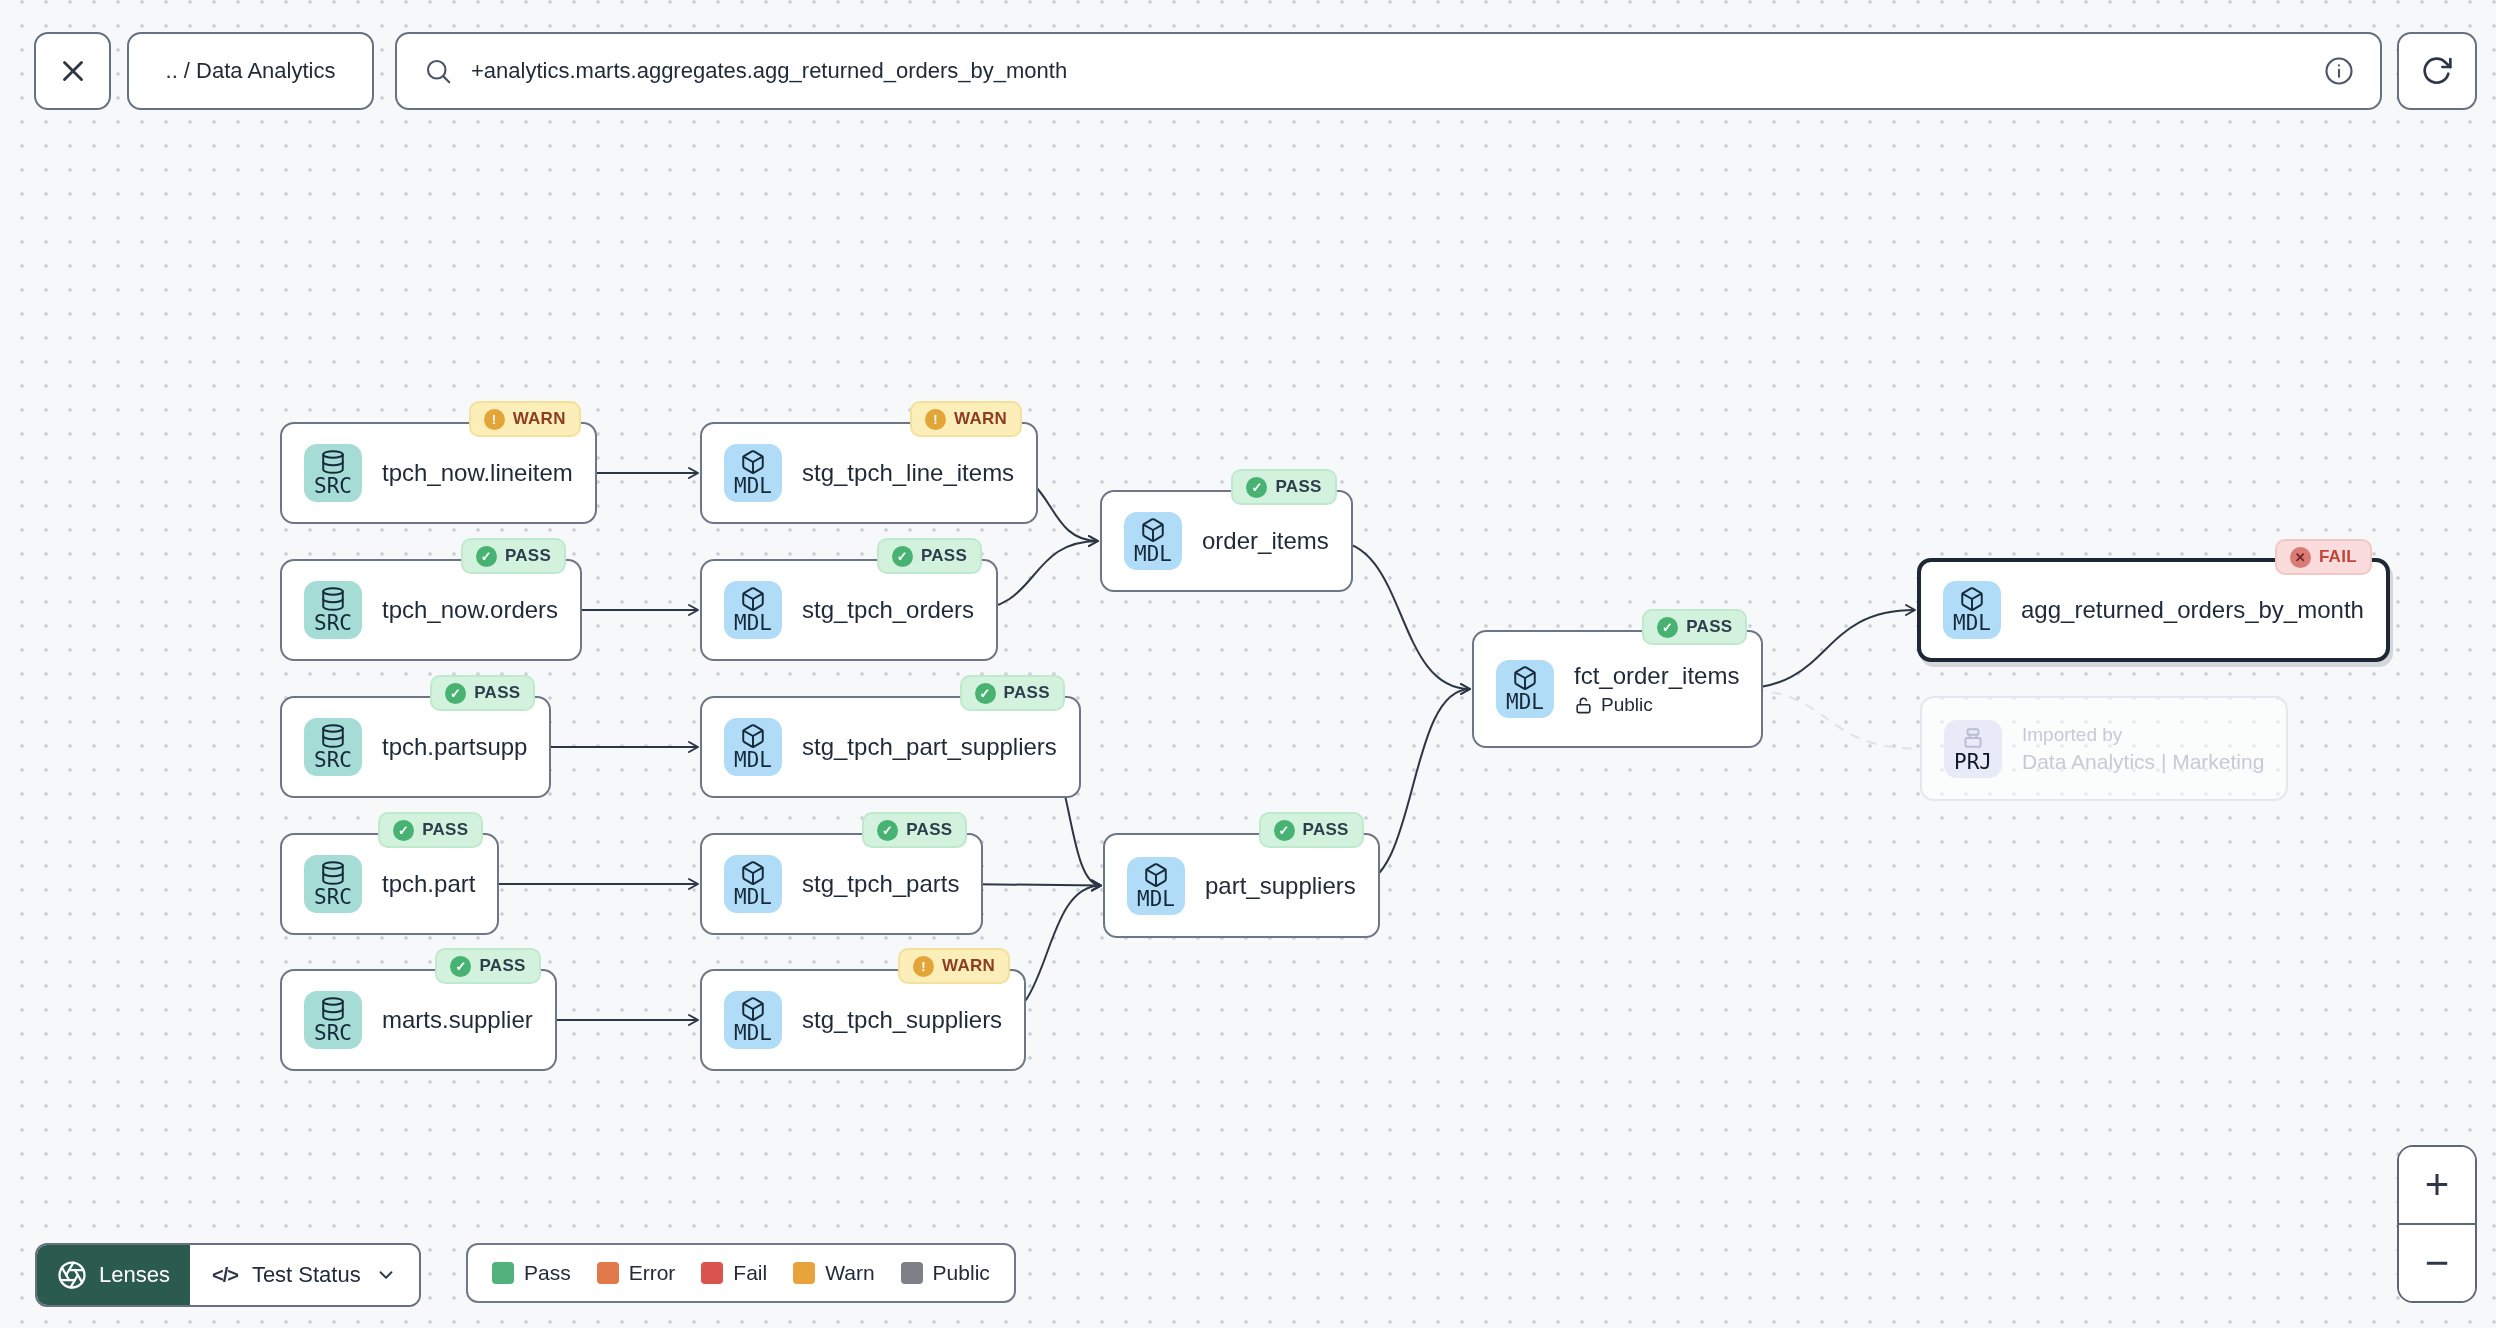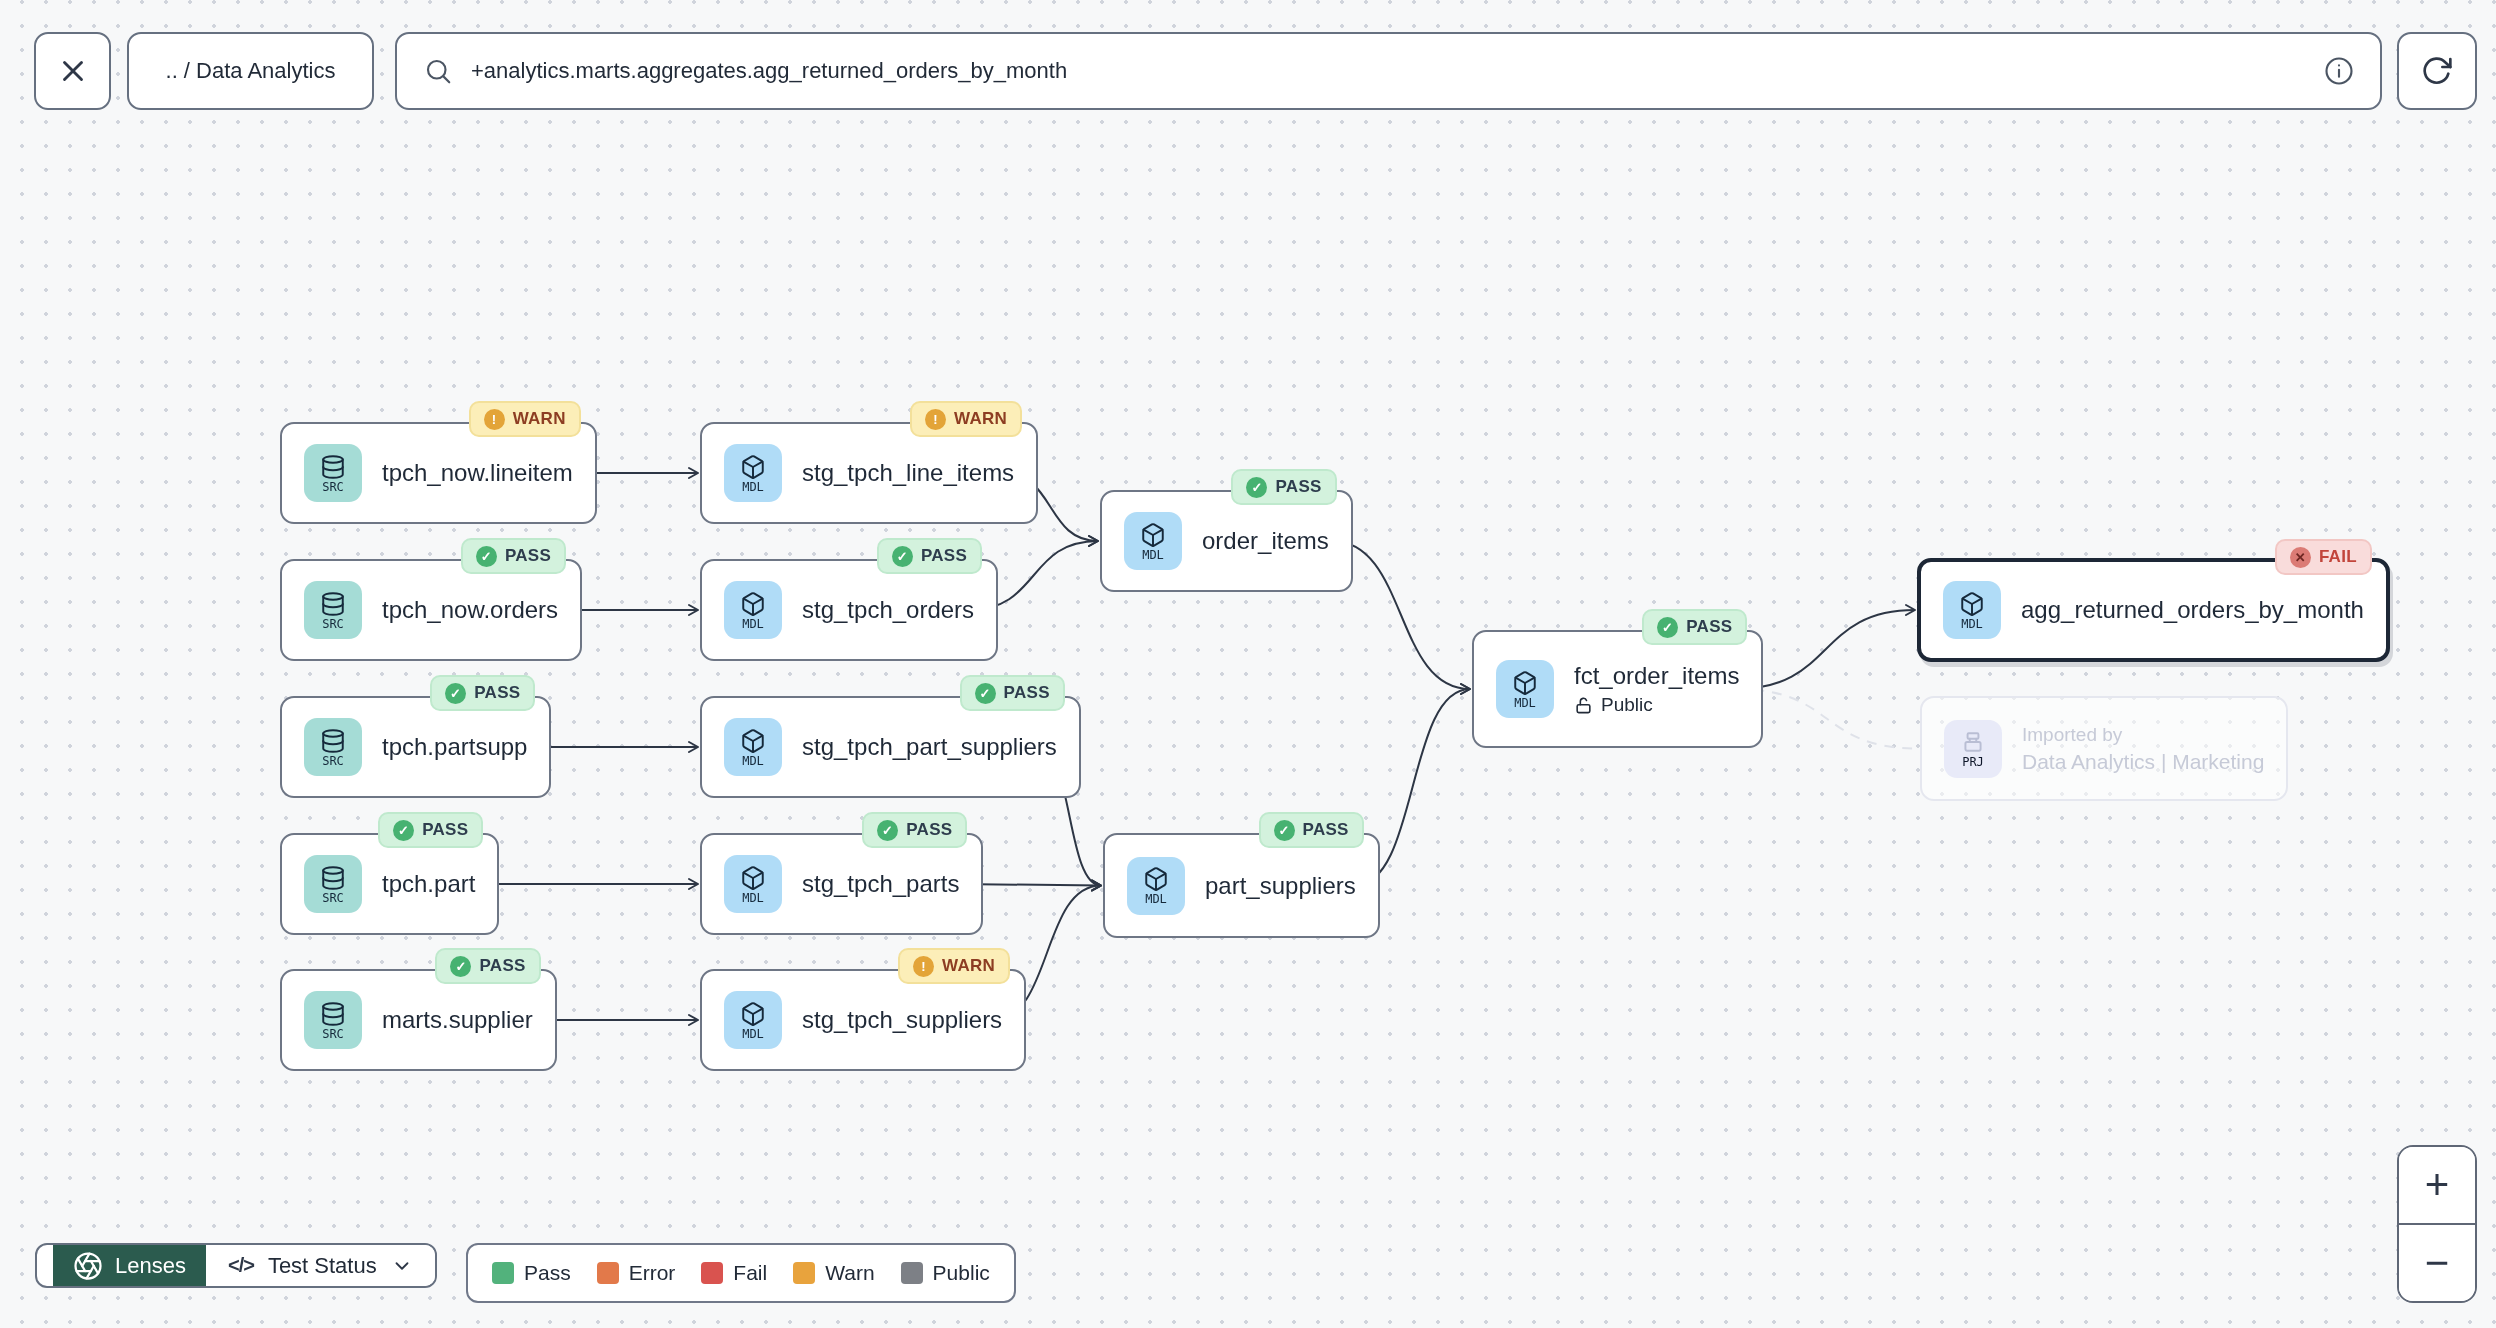--- a/index.html
+++ b/index.html
@@ -45,37 +45,37 @@
   .node.selected { border: 4px solid #1d2736; box-shadow: 3px 5px 0 rgba(29,39,54,.16); }
   .node.ghost { border-color: #e5e7ef; background: rgba(255,255,255,.55); cursor: default; }
   .node .title { font-size: 24px; color: #1f2937; }
   .node .sub { display: flex; align-items: center; gap: 8px; font-size: 19px; color: #222b38; margin-top: 4px; }
   .node.ghost .gline1 { font-size: 19px; color: #c6cad7; }
   .node.ghost .gline2 { font-size: 21px; color: #c6cad7; margin-top: 4px; }
   .chip {
     width: 58px; height: 58px; border-radius: 13px; flex: 0 0 auto;
     display: flex; flex-direction: column; align-items: center; justify-content: center; gap: 1px;
   }
-  .chip .lbl { font-family: "DejaVu Sans Mono", monospace; font-size: 12px; line-height: 1; color: #15293b; }
+  .chip .lbl { font-family: "DejaVu Sans Mono", monospace; font-size: 21px; line-height: 1; color: #15293b; }
   .chip.prj .lbl { color: #0f172a; }
   .badge {
     position: absolute; top: -23px; right: 14px; height: 36px;
     border-radius: 10px; display: flex; align-items: center; gap: 8px;
     padding: 0 13px; font-size: 17px; font-weight: 700; letter-spacing: .3px;
   }
   .badge .dot {
     width: 21px; height: 21px; border-radius: 50%;
     display: flex; align-items: center; justify-content: center;
     font-size: 13px; font-weight: 700;
   }
   
   .lenses-bar {
-    position: absolute; left: 35px; top: 1243px; height: 45px;
+    position: absolute; left: 35px; top: 1243px; height: 64px;
     border: 2px solid #667080; border-radius: 12px; background: #fff;
-    display: flex; overflow: hidden; padding-left: 16px;
+    display: flex; overflow: hidden;
   }
   .lenses-btn {
     color: #fff; display: flex; align-items: center; gap: 12px;
     padding: 0 20px; font-size: 22px; cursor: pointer;
   }
   .status-select {
     display: flex; align-items: center; gap: 14px; padding: 0 22px;
     font-size: 22px; color: #222b38; cursor: pointer; background: #fff;
   }
   .code-glyph { font-size: 20px; font-weight: 700; letter-spacing: -1px; color: #2e3747; }

